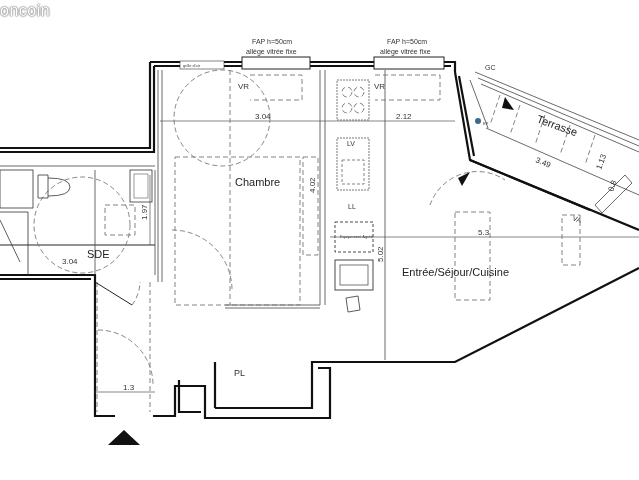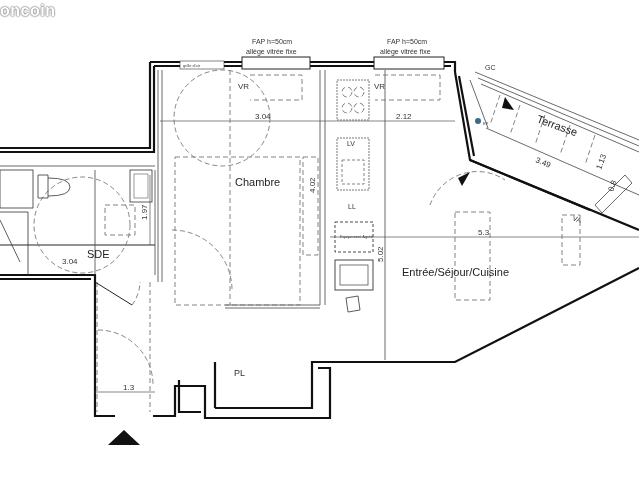--- a/index.html
+++ b/index.html
@@ -1,18 +1,18 @@
 <!DOCTYPE html>
 <html><head>
 <meta charset="utf-8">
 <style>
   html, body { margin:0; padding:0; background:#ffffff; }
   body { width:639px; height:480px; position:relative; overflow:hidden; font-family:"Liberation Sans", sans-serif; }
   #plan { position:absolute; left:0; top:0; width:639px; height:480px; }
-  .wm { position:absolute; left:0; top:2px; font-size:16px; font-weight:bold; color:#ffffff; letter-spacing:0.5px;
+  .wm { position:absolute; left:0; top:2px; font-size:16px; font-weight:normal; color:#ffffff; letter-spacing:0.5px;
         text-shadow: 0 0 2px #888, 0 0 2px #888, 0 0 1px #666; text-align: right; }
   svg text { font-family:"Liberation Sans", sans-serif; fill:#333; }
   .wall { fill:none; stroke:#111; stroke-width:2.2; }
   .thin { fill:none; stroke:#444; stroke-width:0.8; }
   .dash { fill:none; stroke:#777; stroke-width:0.9; stroke-dasharray:5 3; }
   .dim { fill:none; stroke:#555; stroke-width:0.7; }
   .room { font-size:11px; fill:#222; }
   .small { font-size:7px; fill:#333; }
   .tiny { font-size:4px; fill:#444; }
   .num { font-size:8px; fill:#333; }

